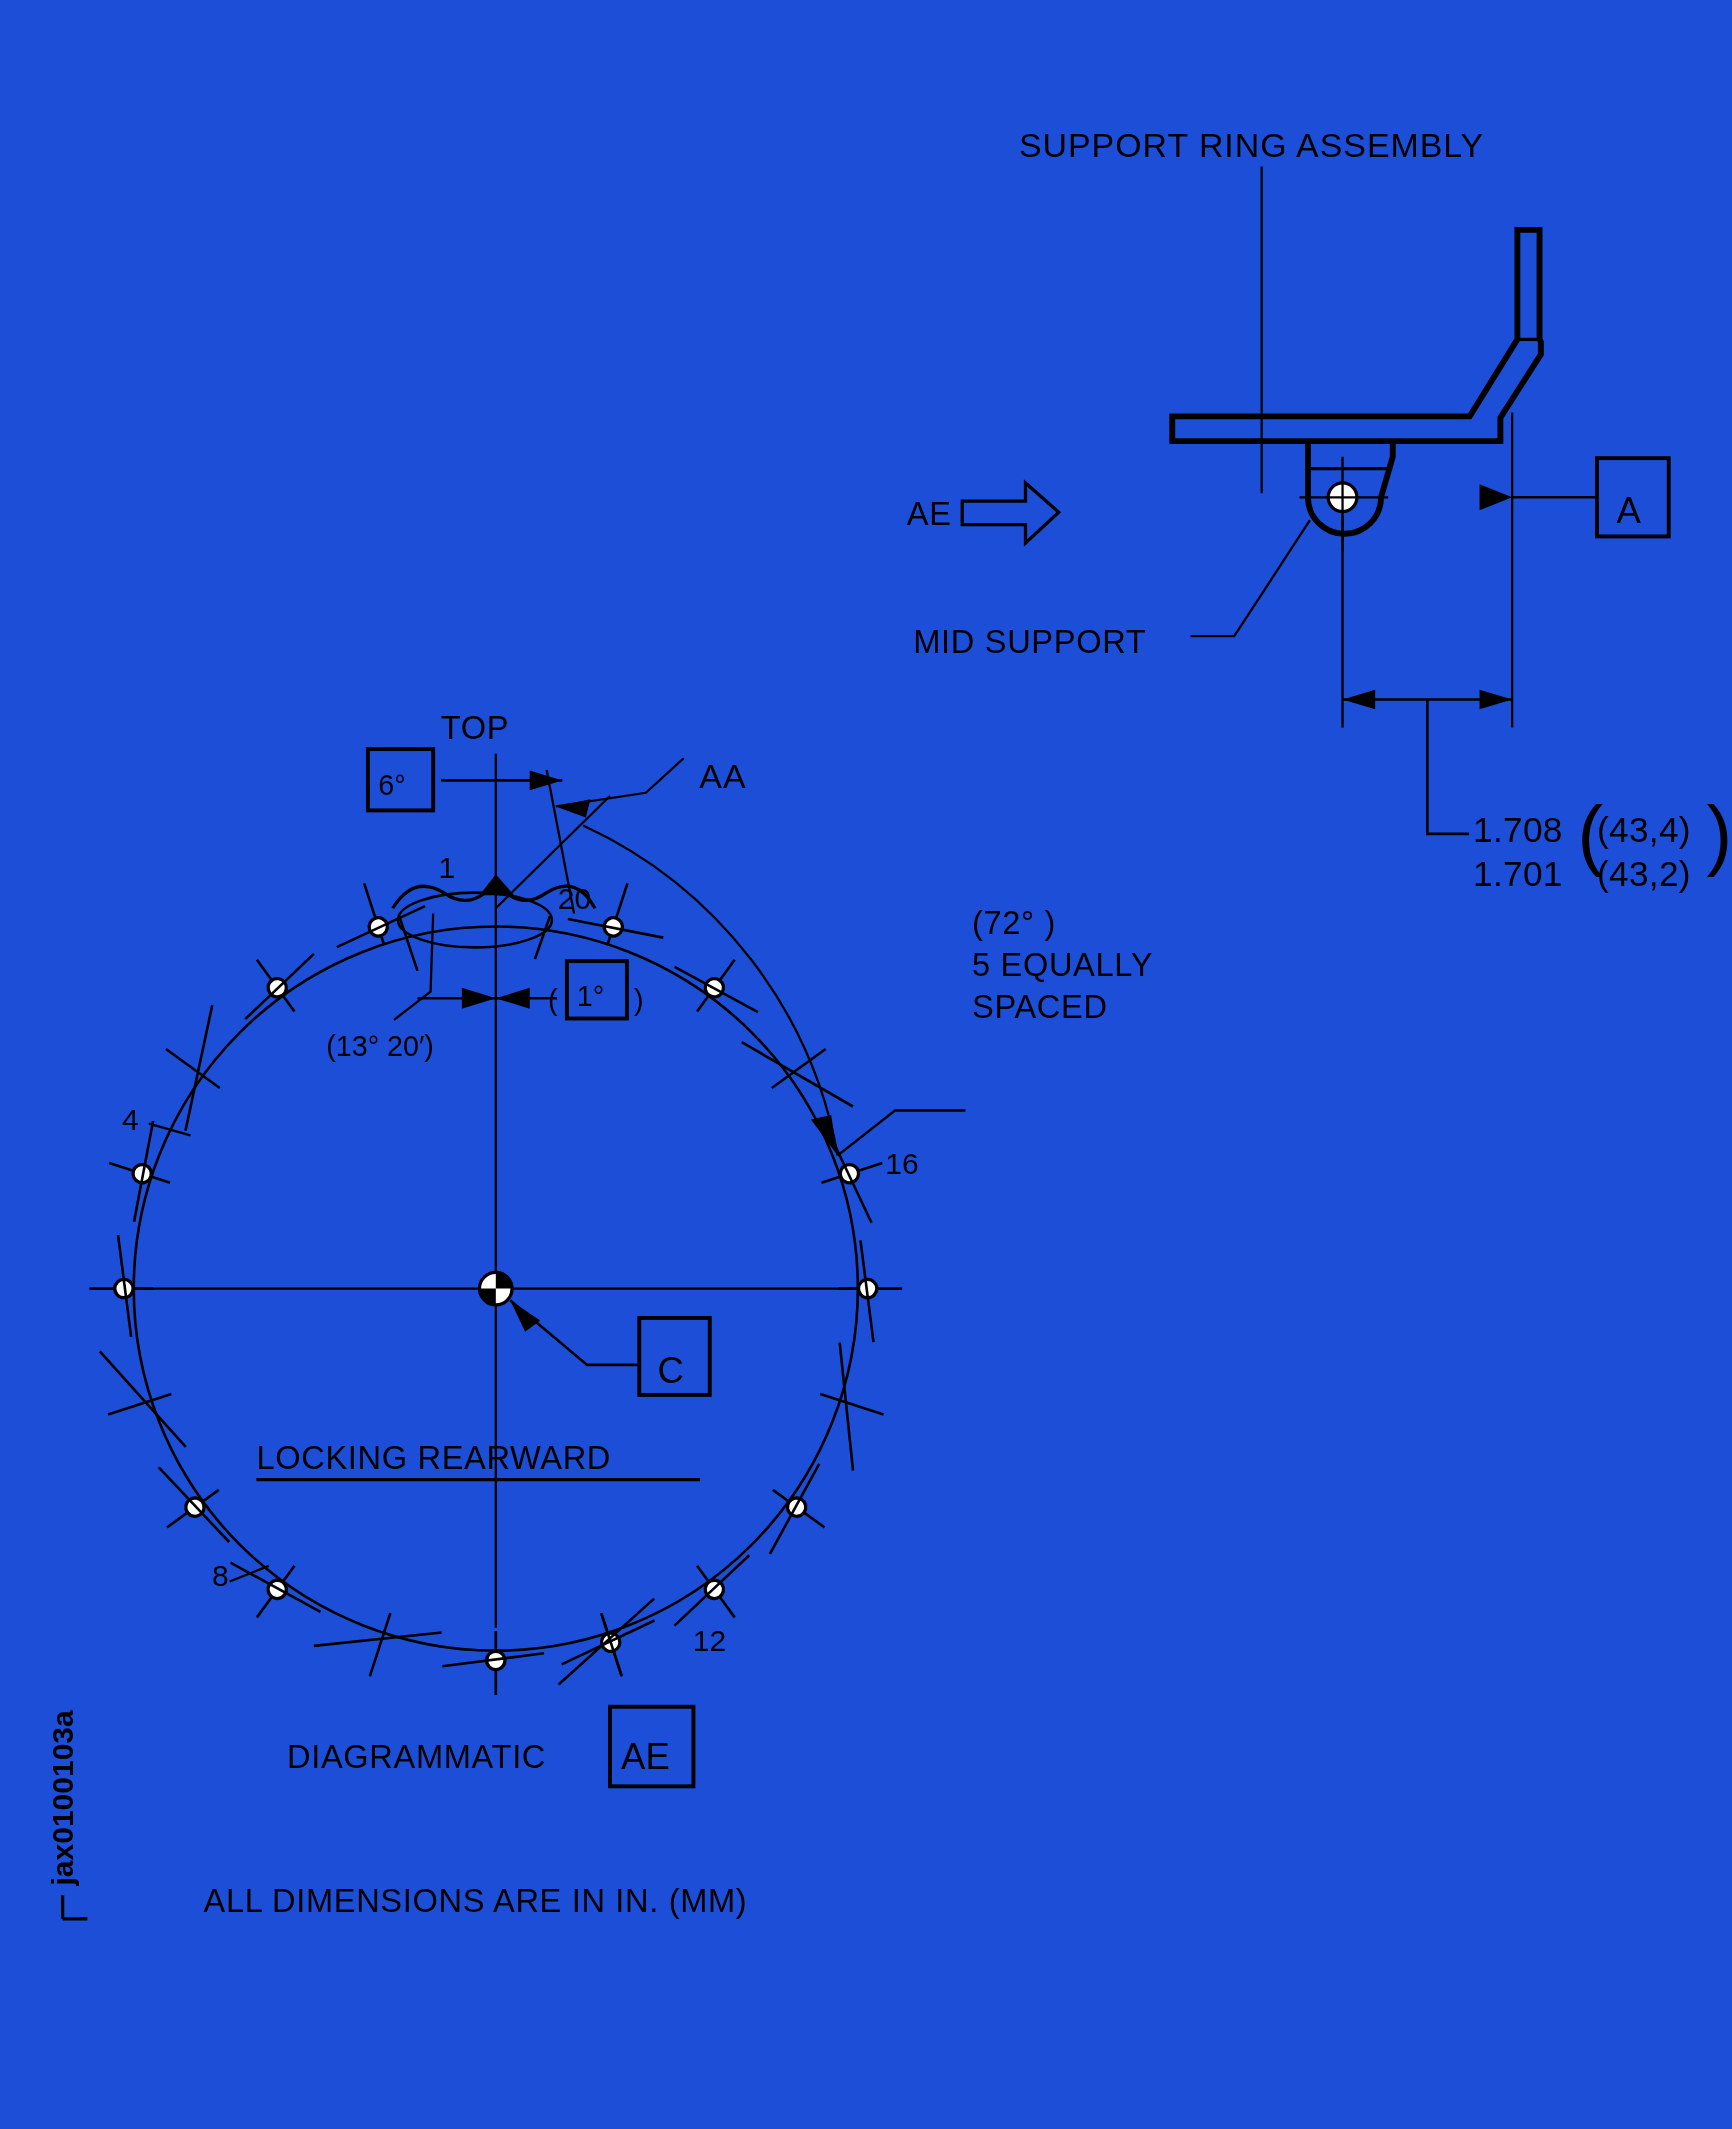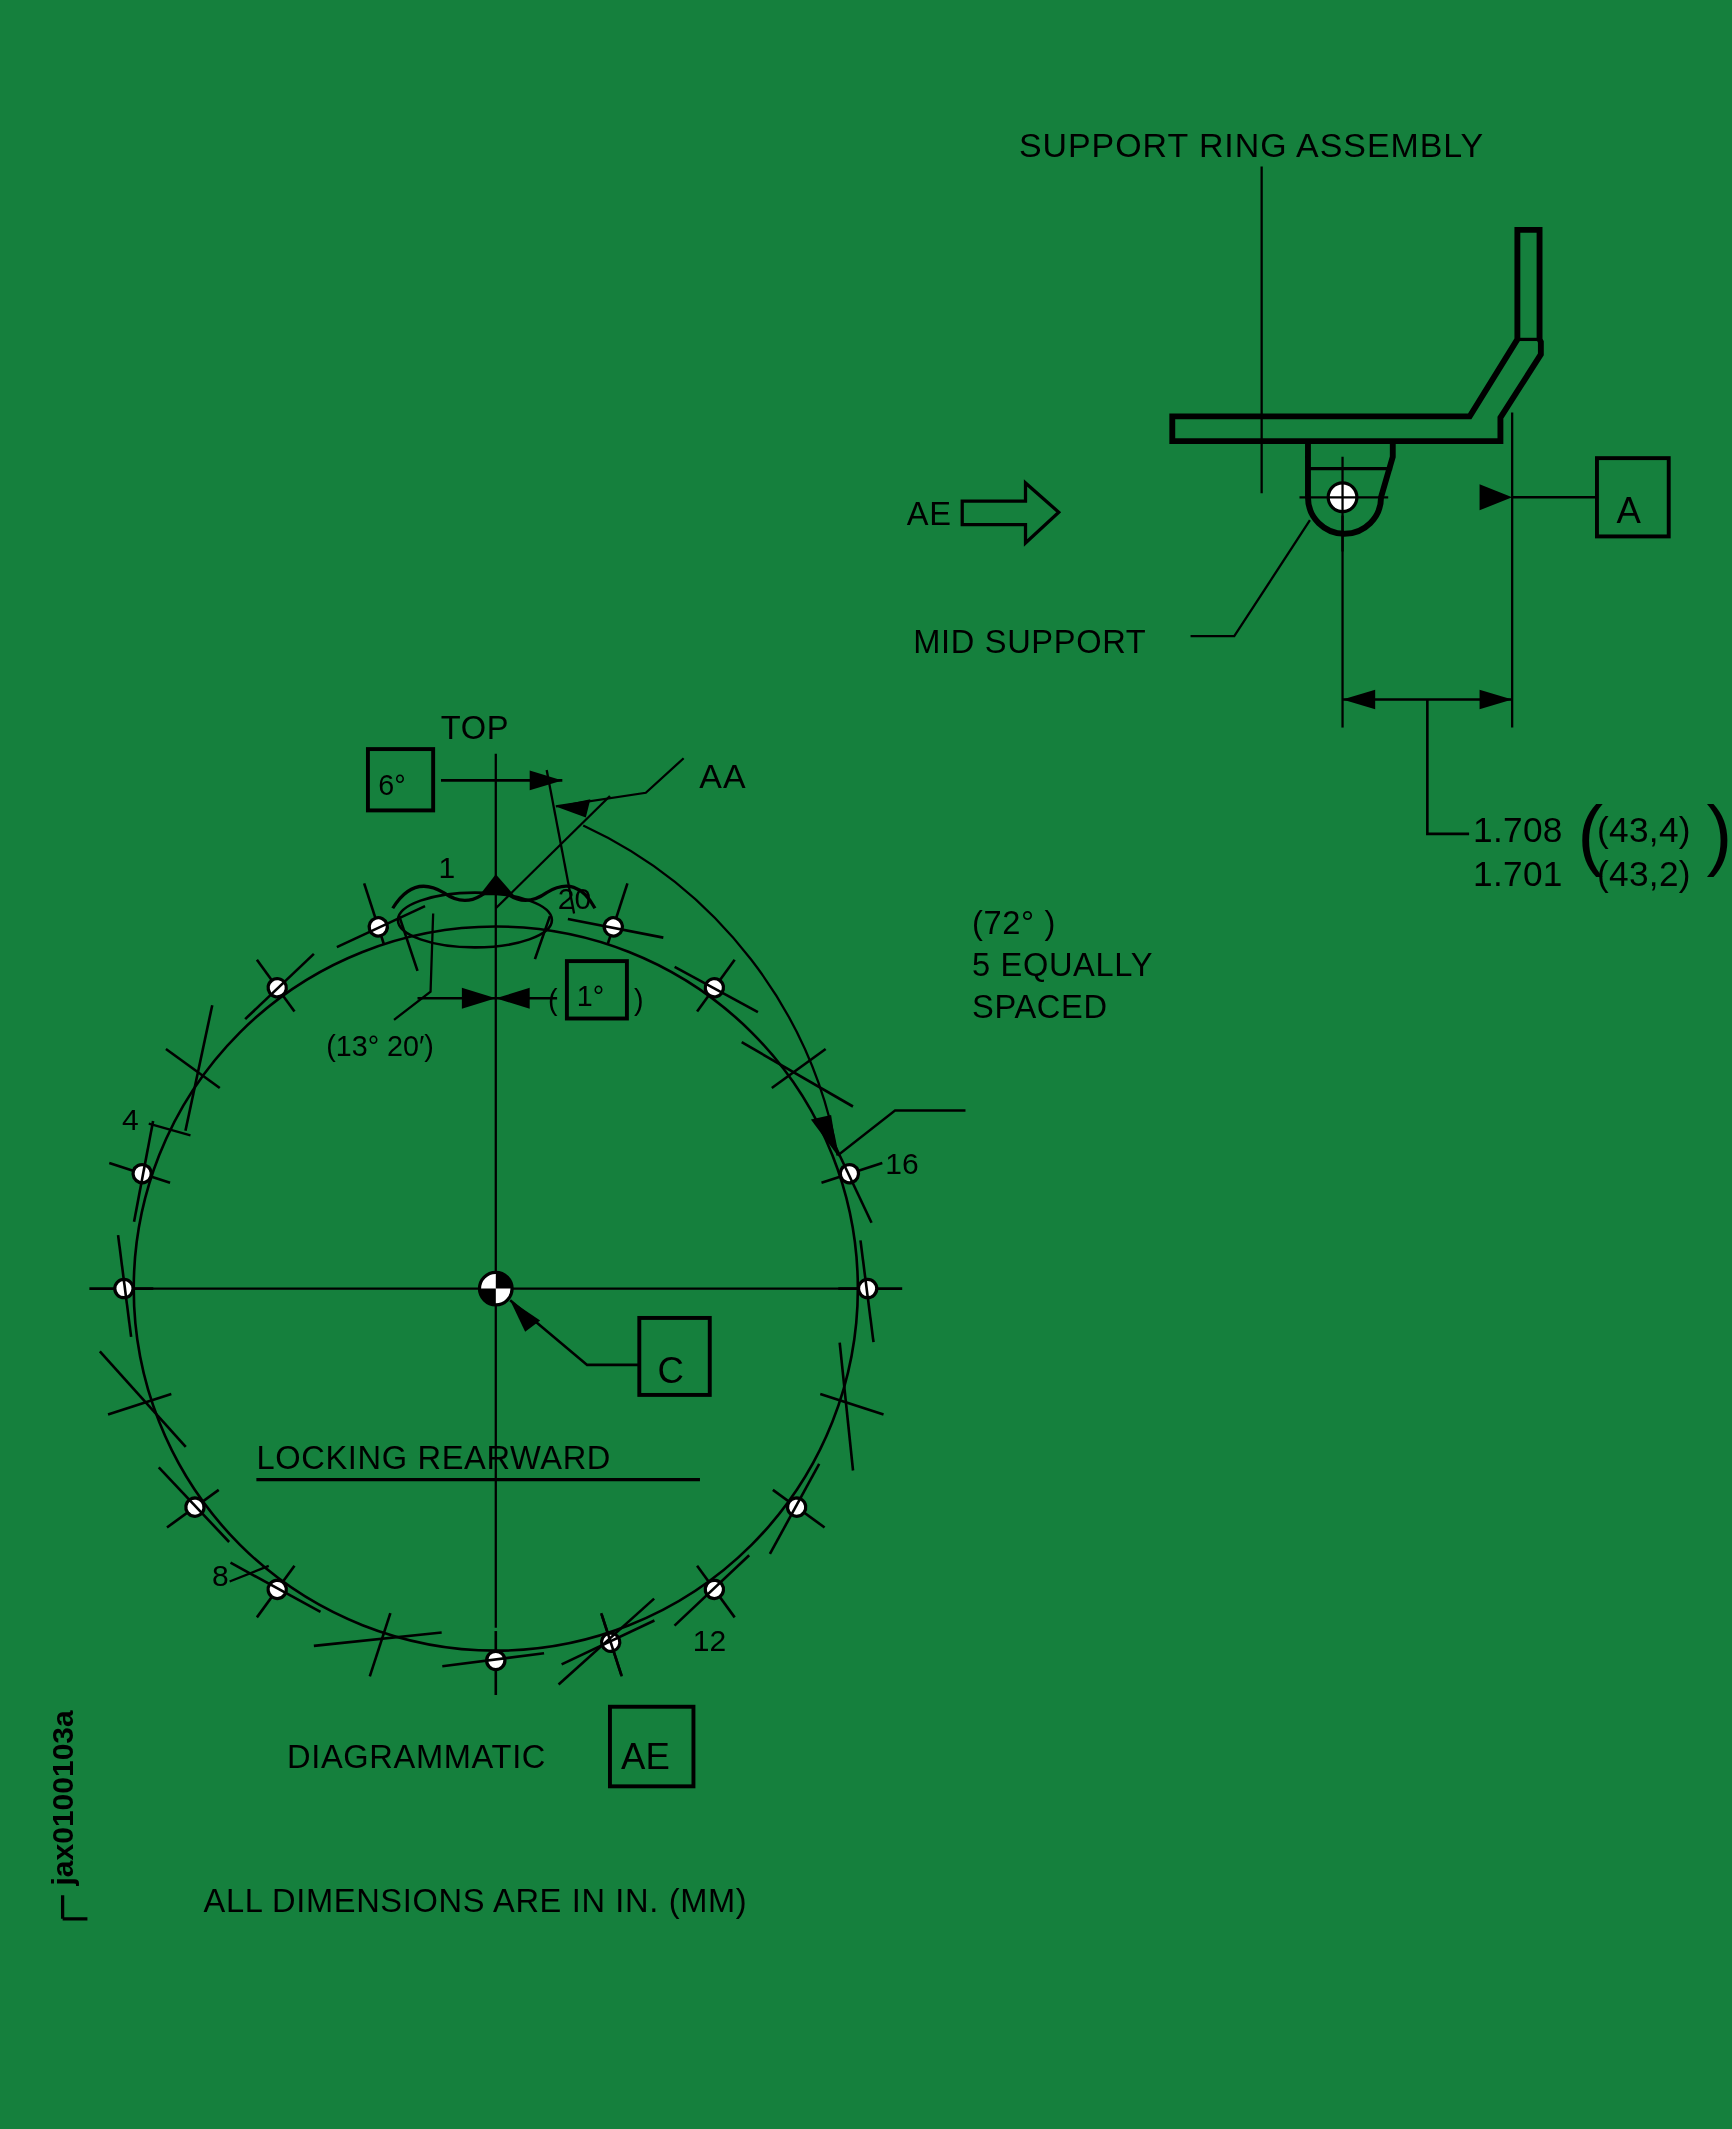--- a/index.html
+++ b/index.html
@@ -5,21 +5,21 @@
 <style>
   html,body{margin:0;padding:0;background:#fff;}
   body{
     font-family:"Liberation Sans", sans-serif;
     color:#000;
   }
   #page{
     position:relative;
     width:1732px;
     height:2129px;
-    background:#15803d;
+    background:#1d4ed8;
     overflow:hidden;
   }
   svg#drawing{
     position:absolute;
     left:0; top:0;
     width:1732px;
     height:2129px;
   }
   text{
     font-family:"Liberation Sans", sans-serif;

